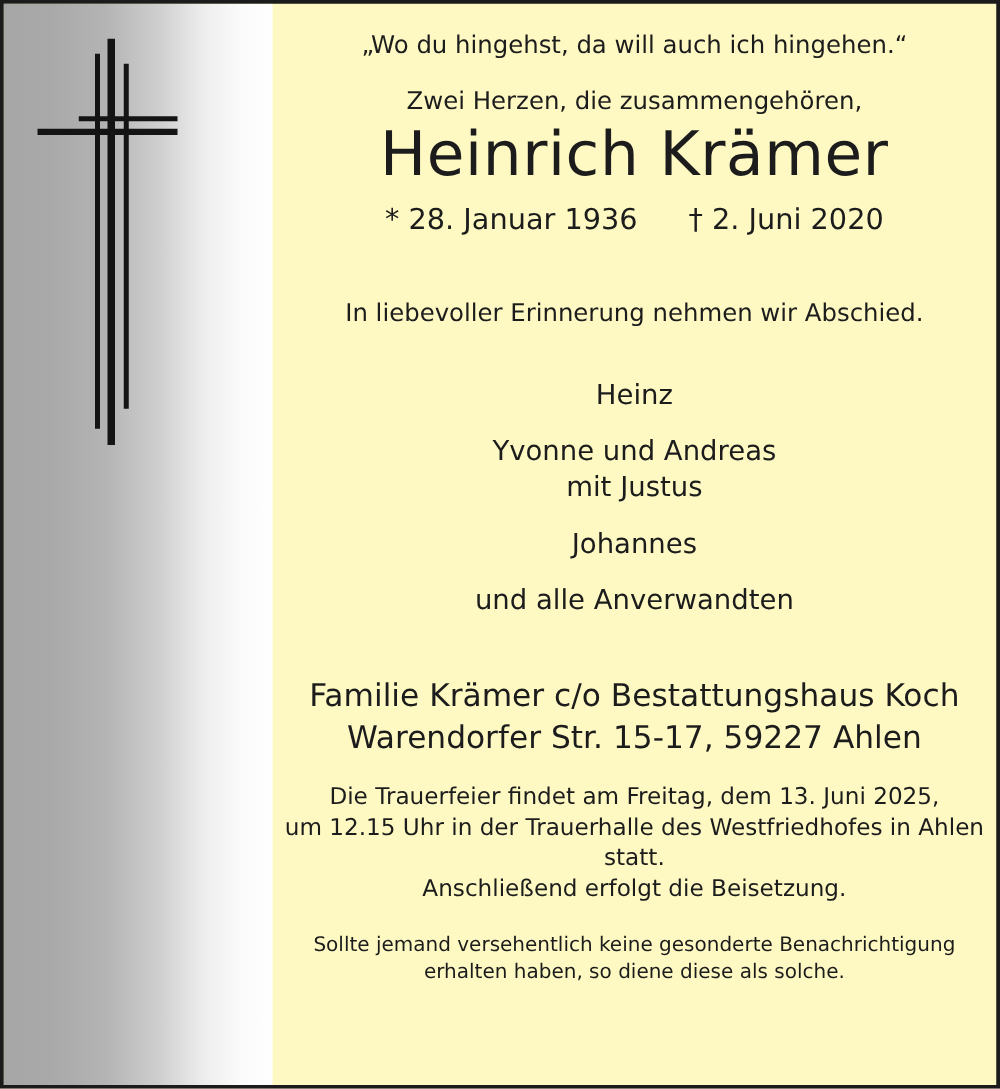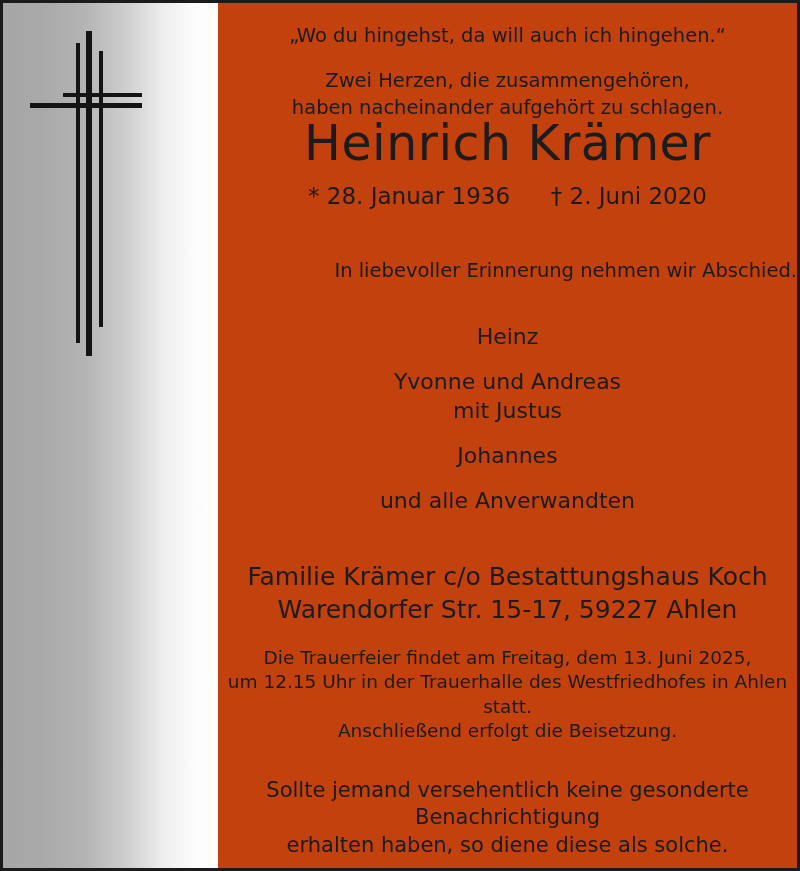--- a/index.html
+++ b/index.html
@@ -9,21 +9,21 @@
   }
   body {
     font-family: "DejaVu Sans", sans-serif;
   }
   .notice {
     position: relative;
     width: 800px;
     height: 871px;
     box-sizing: border-box;
     border: 3px solid #1b1b1b;
-    background: #c2410c;
+    background: #fef9c3;
     overflow: hidden;
   }
   
   .gradient-panel {
     position: absolute;
     left: 0;
     top: 0;
     width: 215px;
     height: 100%;
     background: linear-gradient(to right,
@@ -86,21 +86,20 @@
     font-size: 23px;
   }
   .dates .sep {
     display: inline-block;
     width: 26px;
   }
 
   .farewell {
     margin-top: 50px;
     font-size: 19.5px;
-    text-align: right;
   }
 
   .family {
     margin-top: 44px;
     font-size: 22px;
     line-height: 1.0;
   }
   .family .fam-row { margin-bottom: 23px; }
   .family .fam-row:last-child { margin-bottom: 12px; }
   .family .fam-sub { margin-top: 7px; }
@@ -109,22 +108,22 @@
     margin-top: 48px;
     font-size: 25px;
     line-height: 1.32;
   }
   .ceremony {
     margin-top: 20px;
     font-size: 18.5px;
     line-height: 1.32;
   }
   .footnote {
-    margin-top: 33px;
-    font-size: 21px;
+    margin-top: 21px;
+    font-size: 16px;
     line-height: 1.32;
     text-align: center;
   }
 </style>
 </head>
 <body>
 
 <div class="notice">
 
   <div class="gradient-panel"></div>
@@ -135,21 +134,20 @@
     <div class="bar v-right"></div>
     <div class="bar h-upper"></div>
     <div class="bar h-lower"></div>
   </div>
 
   <div class="content">
 
     <div class="quote-block">
       <div class="quote-line-1">„Wo du hingehst, da will auch ich hingehen.“</div>
       <div class="quote-line-2">Zwei Herzen, die zusammengehören,</div>
-      <div class="quote-line-3">haben nacheinander aufgehört zu schlagen.</div>
     </div>
 
     <div class="name">Heinrich Krämer</div>
 
     <div class="dates">
       <span>* 28. Januar 1936</span>
       <span class="sep"></span>
       <span>† 2. Juni 2020</span>
     </div>
 

